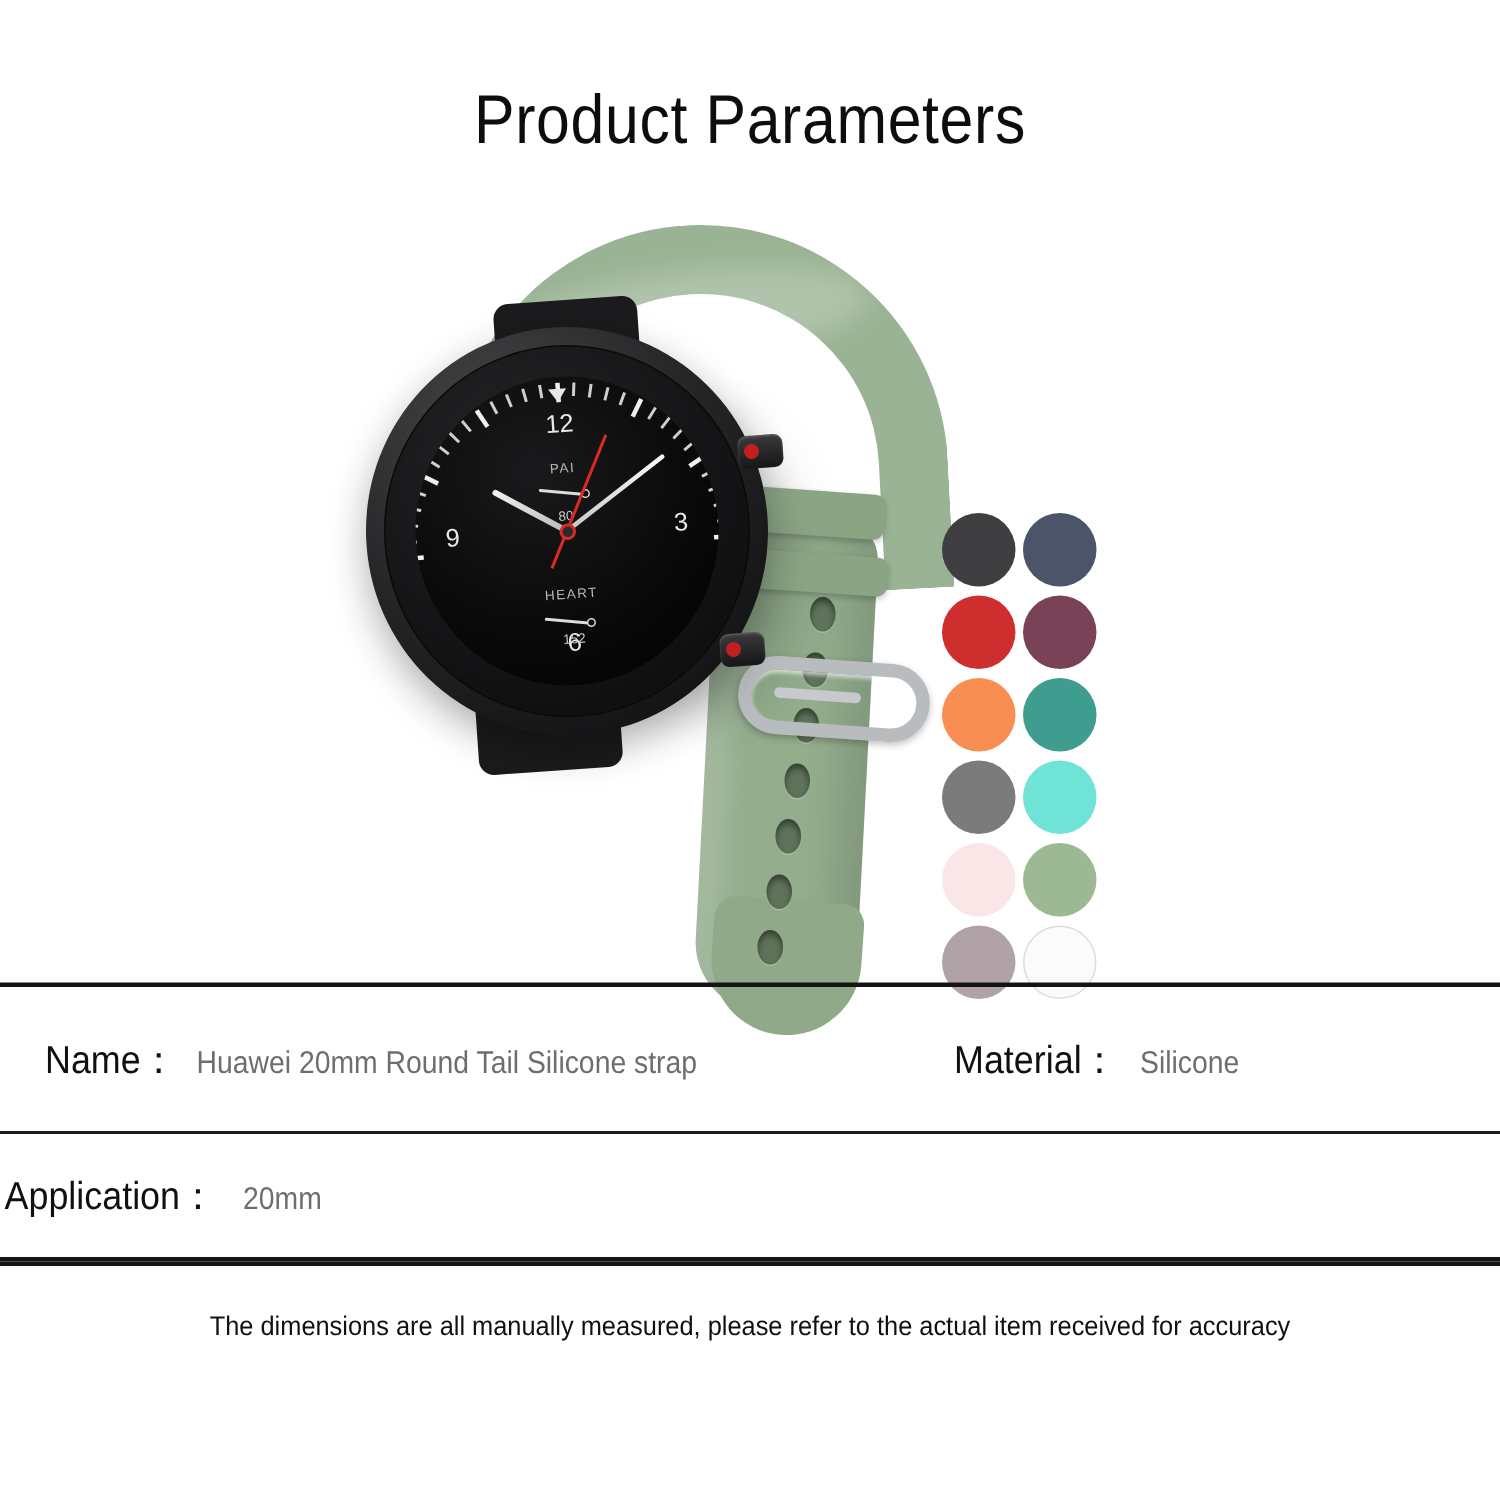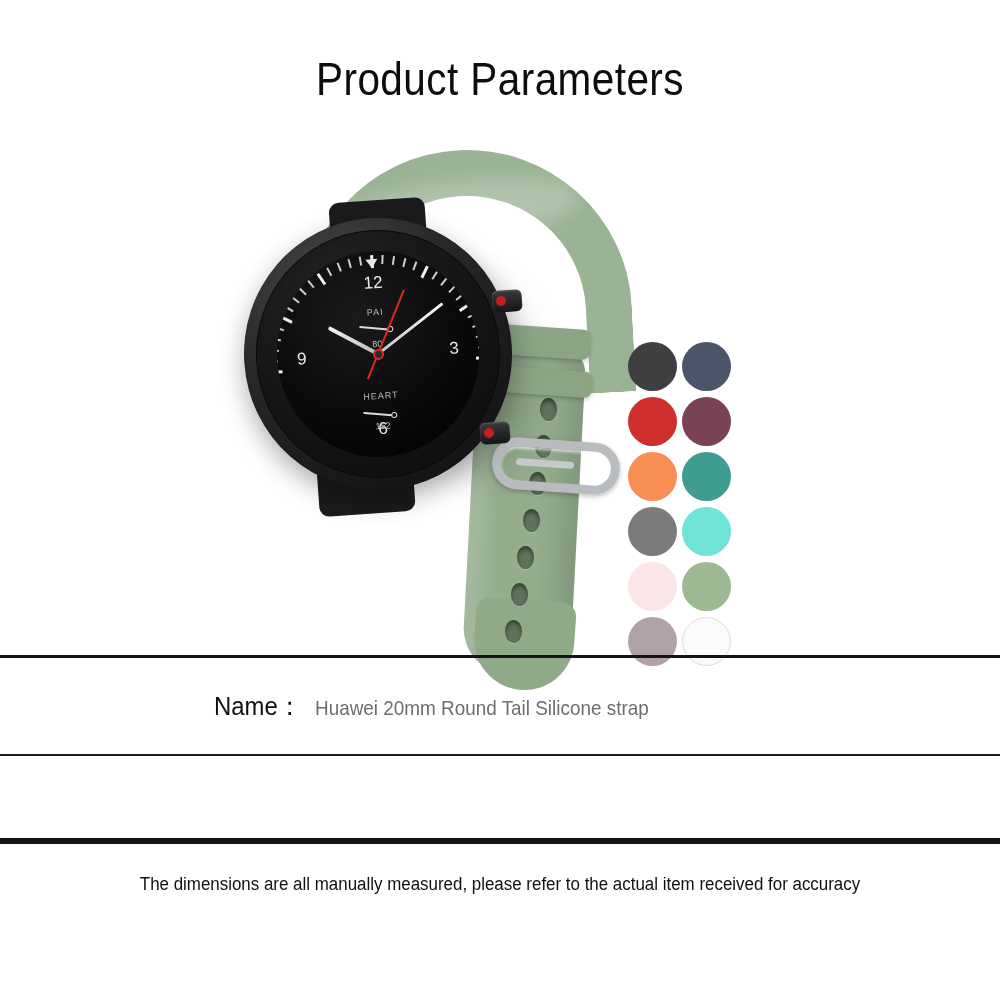--- a/index.html
+++ b/index.html
@@ -342,21 +342,20 @@
     width: 100%;
     height: 3px;
     background: #141414;
   }
   .rule-thin { height: 2px; background: #1c1c1c; }
 
   .spec-row {
     display: flex;
     align-items: center;
     width: 100%;
-    justify-content: center;
   }
   .spec-row-1 { height: 96px; }
   .spec-row-2 { height: 82px; }
   .spec-row-3 { height: 80px; }
 
   .cell-left  { width: 633px; padding-left: 30px; }
   .cell-right { flex: 1; padding-left: 3px; }
 
   .spec-label {
     font-size: 26px;
@@ -540,25 +539,31 @@
 </div>
 
 <div class="spec-table">
 
   <div class="rule"></div>
 
   <div class="spec-row spec-row-1">
     <div class="cell-left">
       <span class="spec-label">Name：</span><span class="spec-value">Huawei 20mm Round Tail Silicone strap</span>
     </div>
+    <div class="cell-right">
+      <span class="spec-label">Material：</span><span class="spec-value">Silicone</span>
+    </div>
   </div>
 
   <div class="rule rule-thin"></div>
 
   <div class="spec-row spec-row-2">
+    <div class="cell-right">
+      <span class="spec-label">Application：</span><span class="spec-value">20mm</span>
+    </div>
   </div>
 
   <div class="rule"></div>
 
 
   <div class="rule"></div>
 
   <div class="footer-note">The dimensions are all manually measured, please refer to the actual item received for accuracy</div>
 
 </div>

